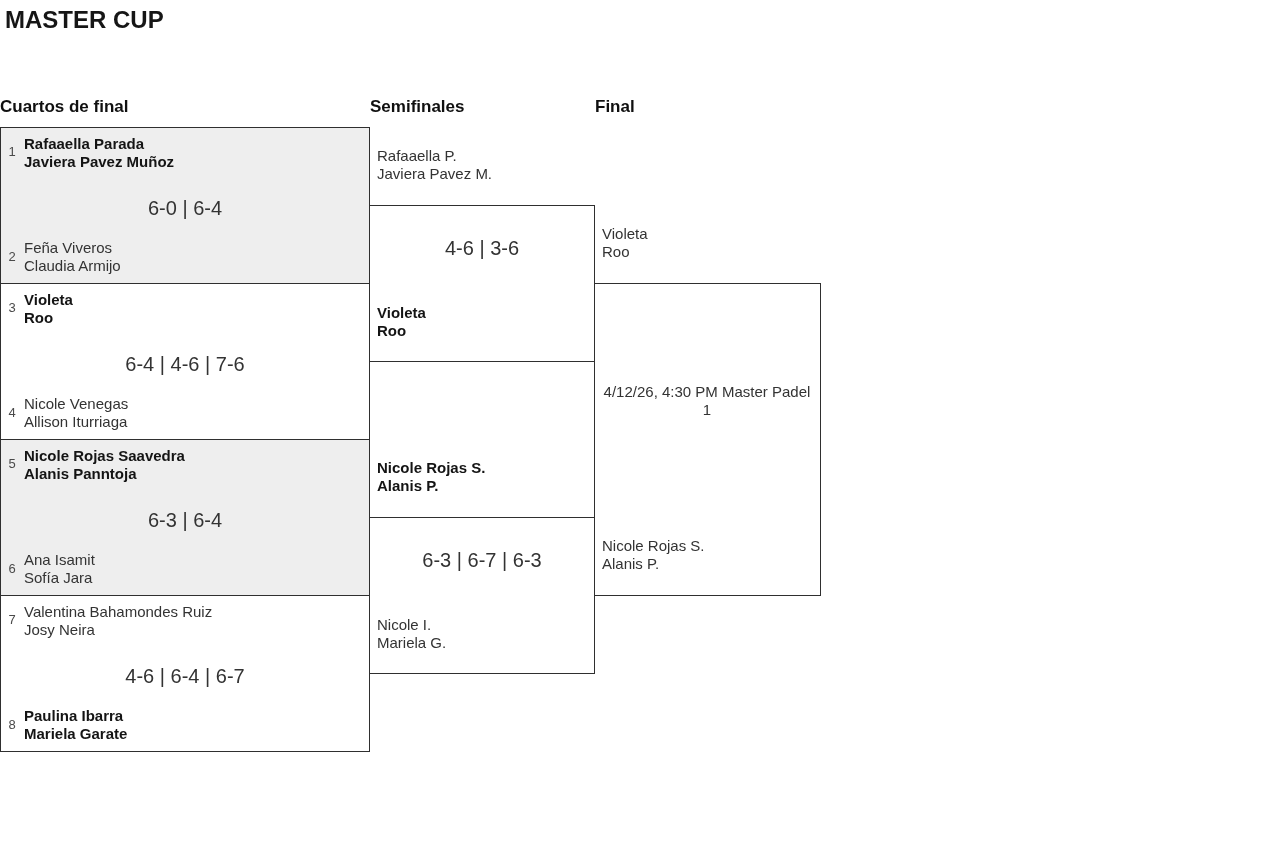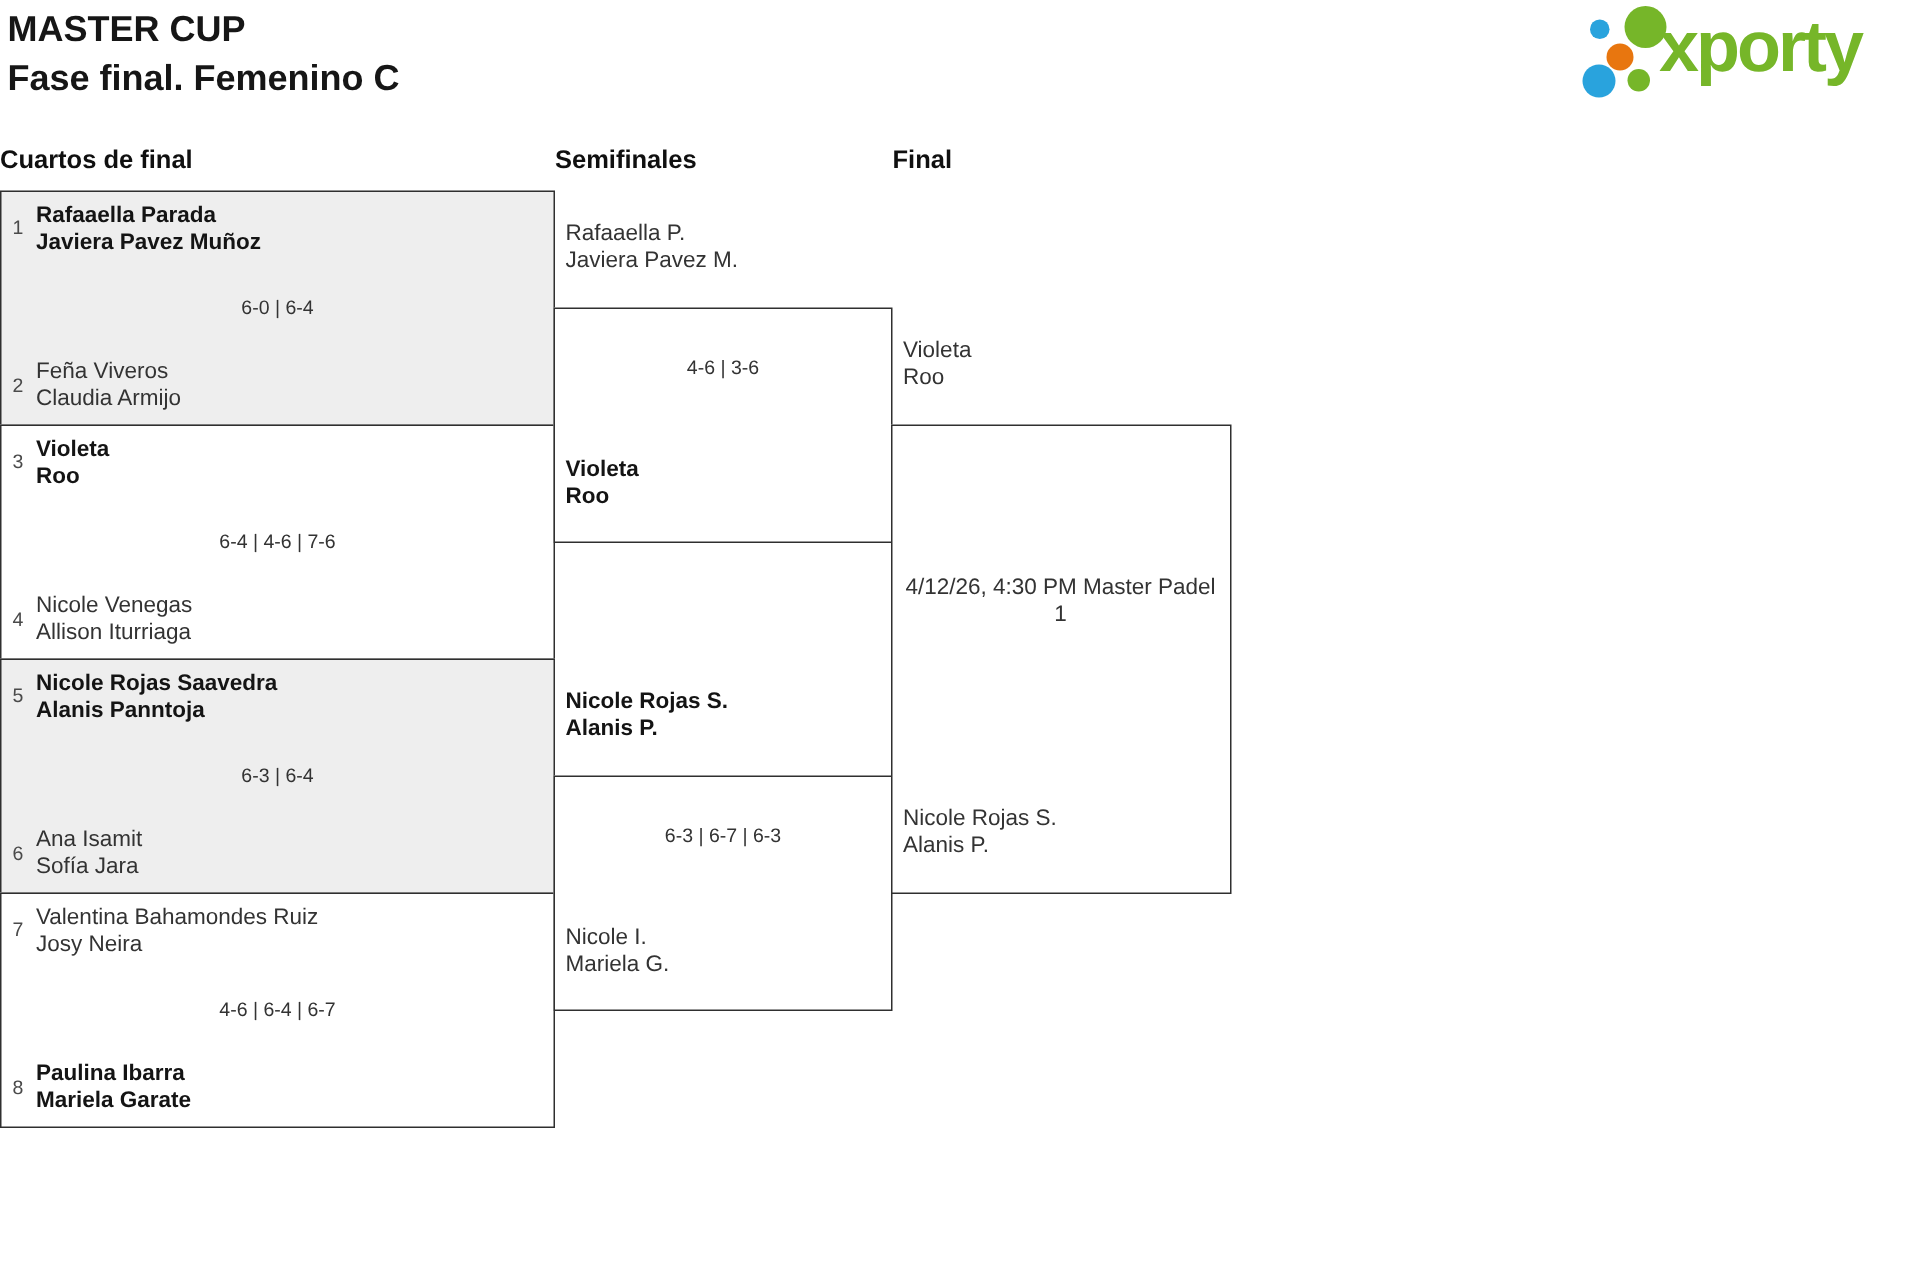--- a/index.html
+++ b/index.html
@@ -47,21 +47,21 @@
     color: #333333;
     white-space: nowrap;
   }
   .player-block.winner {
     font-weight: 700;
     color: #141414;
   }
   .score {
     position: absolute;
     text-align: center;
-    font-size: 13px;
+    font-size: 20px;
     color: #333333;
   }
   .seed {
     position: absolute;
     left: 4px;
     width: 16px;
     text-align: center;
     font-size: 13px;
     color: #4a4a4a;
   }
@@ -94,31 +94,22 @@
     color: #76b629;
   }
 </style>
 </head>
 <body>
 
 <div class="canvas">
 
   <div class="page-title">
     <div>MASTER CUP</div>
-    <div>Fase final. Femenino C</div>
-  </div>
-
-  <div class="logo">
-    <span class="dot dot-blue-small"></span>
-    <span class="dot dot-green-big"></span>
-    <span class="dot dot-orange"></span>
-    <span class="dot dot-blue-big"></span>
-    <span class="dot dot-green-small"></span>
-    <span class="wordmark">xporty</span>
-  </div>
+  </div>
+
 
   <div class="round-label" style="left:0;width:370px;">Cuartos de final</div>
   <div class="round-label" style="left:595px;width:224px;">Final</div>
   <div class="round-label" style="left:370px;width:225px;">Semifinales</div>
 
   <div class="box shaded" style="left:0;top:127px;width:370px;height:157px;"></div>
   <div class="box" style="left:0;top:283px;width:370px;height:157px;"></div>
   <div class="box shaded" style="left:0;top:439px;width:370px;height:157px;"></div>
   <div class="box" style="left:0;top:595px;width:370px;height:157px;"></div>
 

